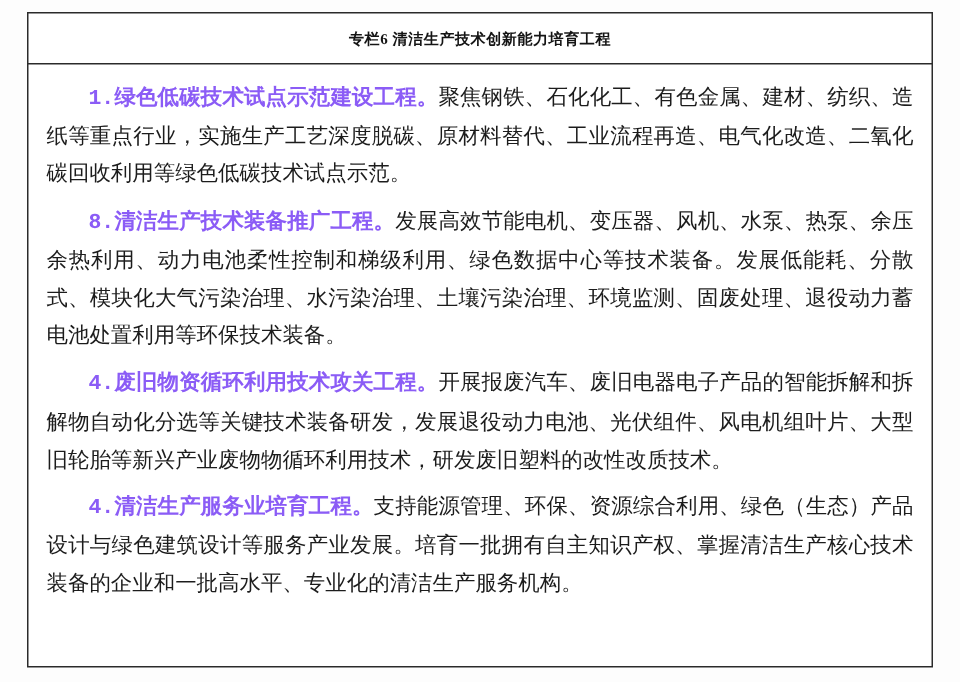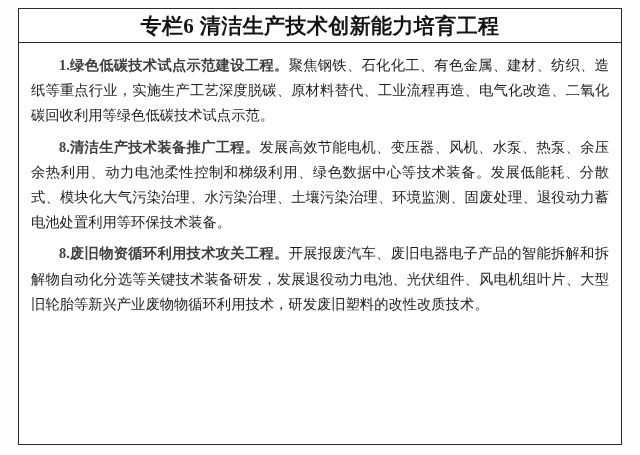--- a/index.html
+++ b/index.html
@@ -34,21 +34,21 @@
     width: 100%;
     border: 1px solid #2b2b2b;
     border-bottom: none;
     height: 34px;
     display: flex;
     align-items: center;
     justify-content: center;
     background: #ffffff;
   }
   .title-text {
-    font-size: 21px;
+    font-size: 10px;
     font-weight: bold;
     color: #141414;
     letter-spacing: 0.4px;
     font-family: "Liberation Serif", "DejaVu Serif", serif;
   }
   .body-box {
     box-sizing: border-box;
     width: 100%;
     border: 1px solid #2b2b2b;
     padding: 10px 12px 6px 12px;
@@ -63,21 +63,22 @@
     text-justify: inter-ideograph;
     margin: 0 0 6px 0;
     text-indent: 28px;
     font-family: "Liberation Serif", "DejaVu Serif", serif;
   }
   .para:last-child {
     margin-bottom: 0;
   }
   .lead {
     font-weight: bold;
-    color: #404040;
+    color: #8b5cf6;
+    font-family: Liberation Mono, monospace;
   }
   .rest {
     color: #1c1c1c;
   }
 </style>
 </head>
 <body>
 
 <div id="page">
   <div class="doc-box">
@@ -85,18 +86,19 @@
     <div class="title-bar">
       <div class="title-text">专栏6 清洁生产技术创新能力培育工程</div>
     </div>
 
     <div class="body-box">
 
       <p class="para"><span class="lead">1.绿色低碳技术试点示范建设工程。</span><span class="rest">聚焦钢铁、石化化工、有色金属、建材、纺织、造纸等重点行业，实施生产工艺深度脱碳、原材料替代、工业流程再造、电气化改造、二氧化碳回收利用等绿色低碳技术试点示范。</span></p>
 
       <p class="para"><span class="lead">8.清洁生产技术装备推广工程。</span><span class="rest">发展高效节能电机、变压器、风机、水泵、热泵、余压余热利用、动力电池柔性控制和梯级利用、绿色数据中心等技术装备。发展低能耗、分散式、模块化大气污染治理、水污染治理、土壤污染治理、环境监测、固废处理、退役动力蓄电池处置利用等环保技术装备。</span></p>
 
-      <p class="para"><span class="lead">8.废旧物资循环利用技术攻关工程。</span><span class="rest">开展报废汽车、废旧电器电子产品的智能拆解和拆解物自动化分选等关键技术装备研发，发展退役动力电池、光伏组件、风电机组叶片、大型旧轮胎等新兴产业废物物循环利用技术，研发废旧塑料的改性改质技术。</span></p>
+      <p class="para"><span class="lead">4.废旧物资循环利用技术攻关工程。</span><span class="rest">开展报废汽车、废旧电器电子产品的智能拆解和拆解物自动化分选等关键技术装备研发，发展退役动力电池、光伏组件、风电机组叶片、大型旧轮胎等新兴产业废物物循环利用技术，研发废旧塑料的改性改质技术。</span></p>
 
+      <p class="para"><span class="lead">4.清洁生产服务业培育工程。</span><span class="rest">支持能源管理、环保、资源综合利用、绿色（生态）产品设计与绿色建筑设计等服务产业发展。培育一批拥有自主知识产权、掌握清洁生产核心技术装备的企业和一批高水平、专业化的清洁生产服务机构。</span></p>
 
     </div>
   </div>
 </div>
 
 </body></html>

